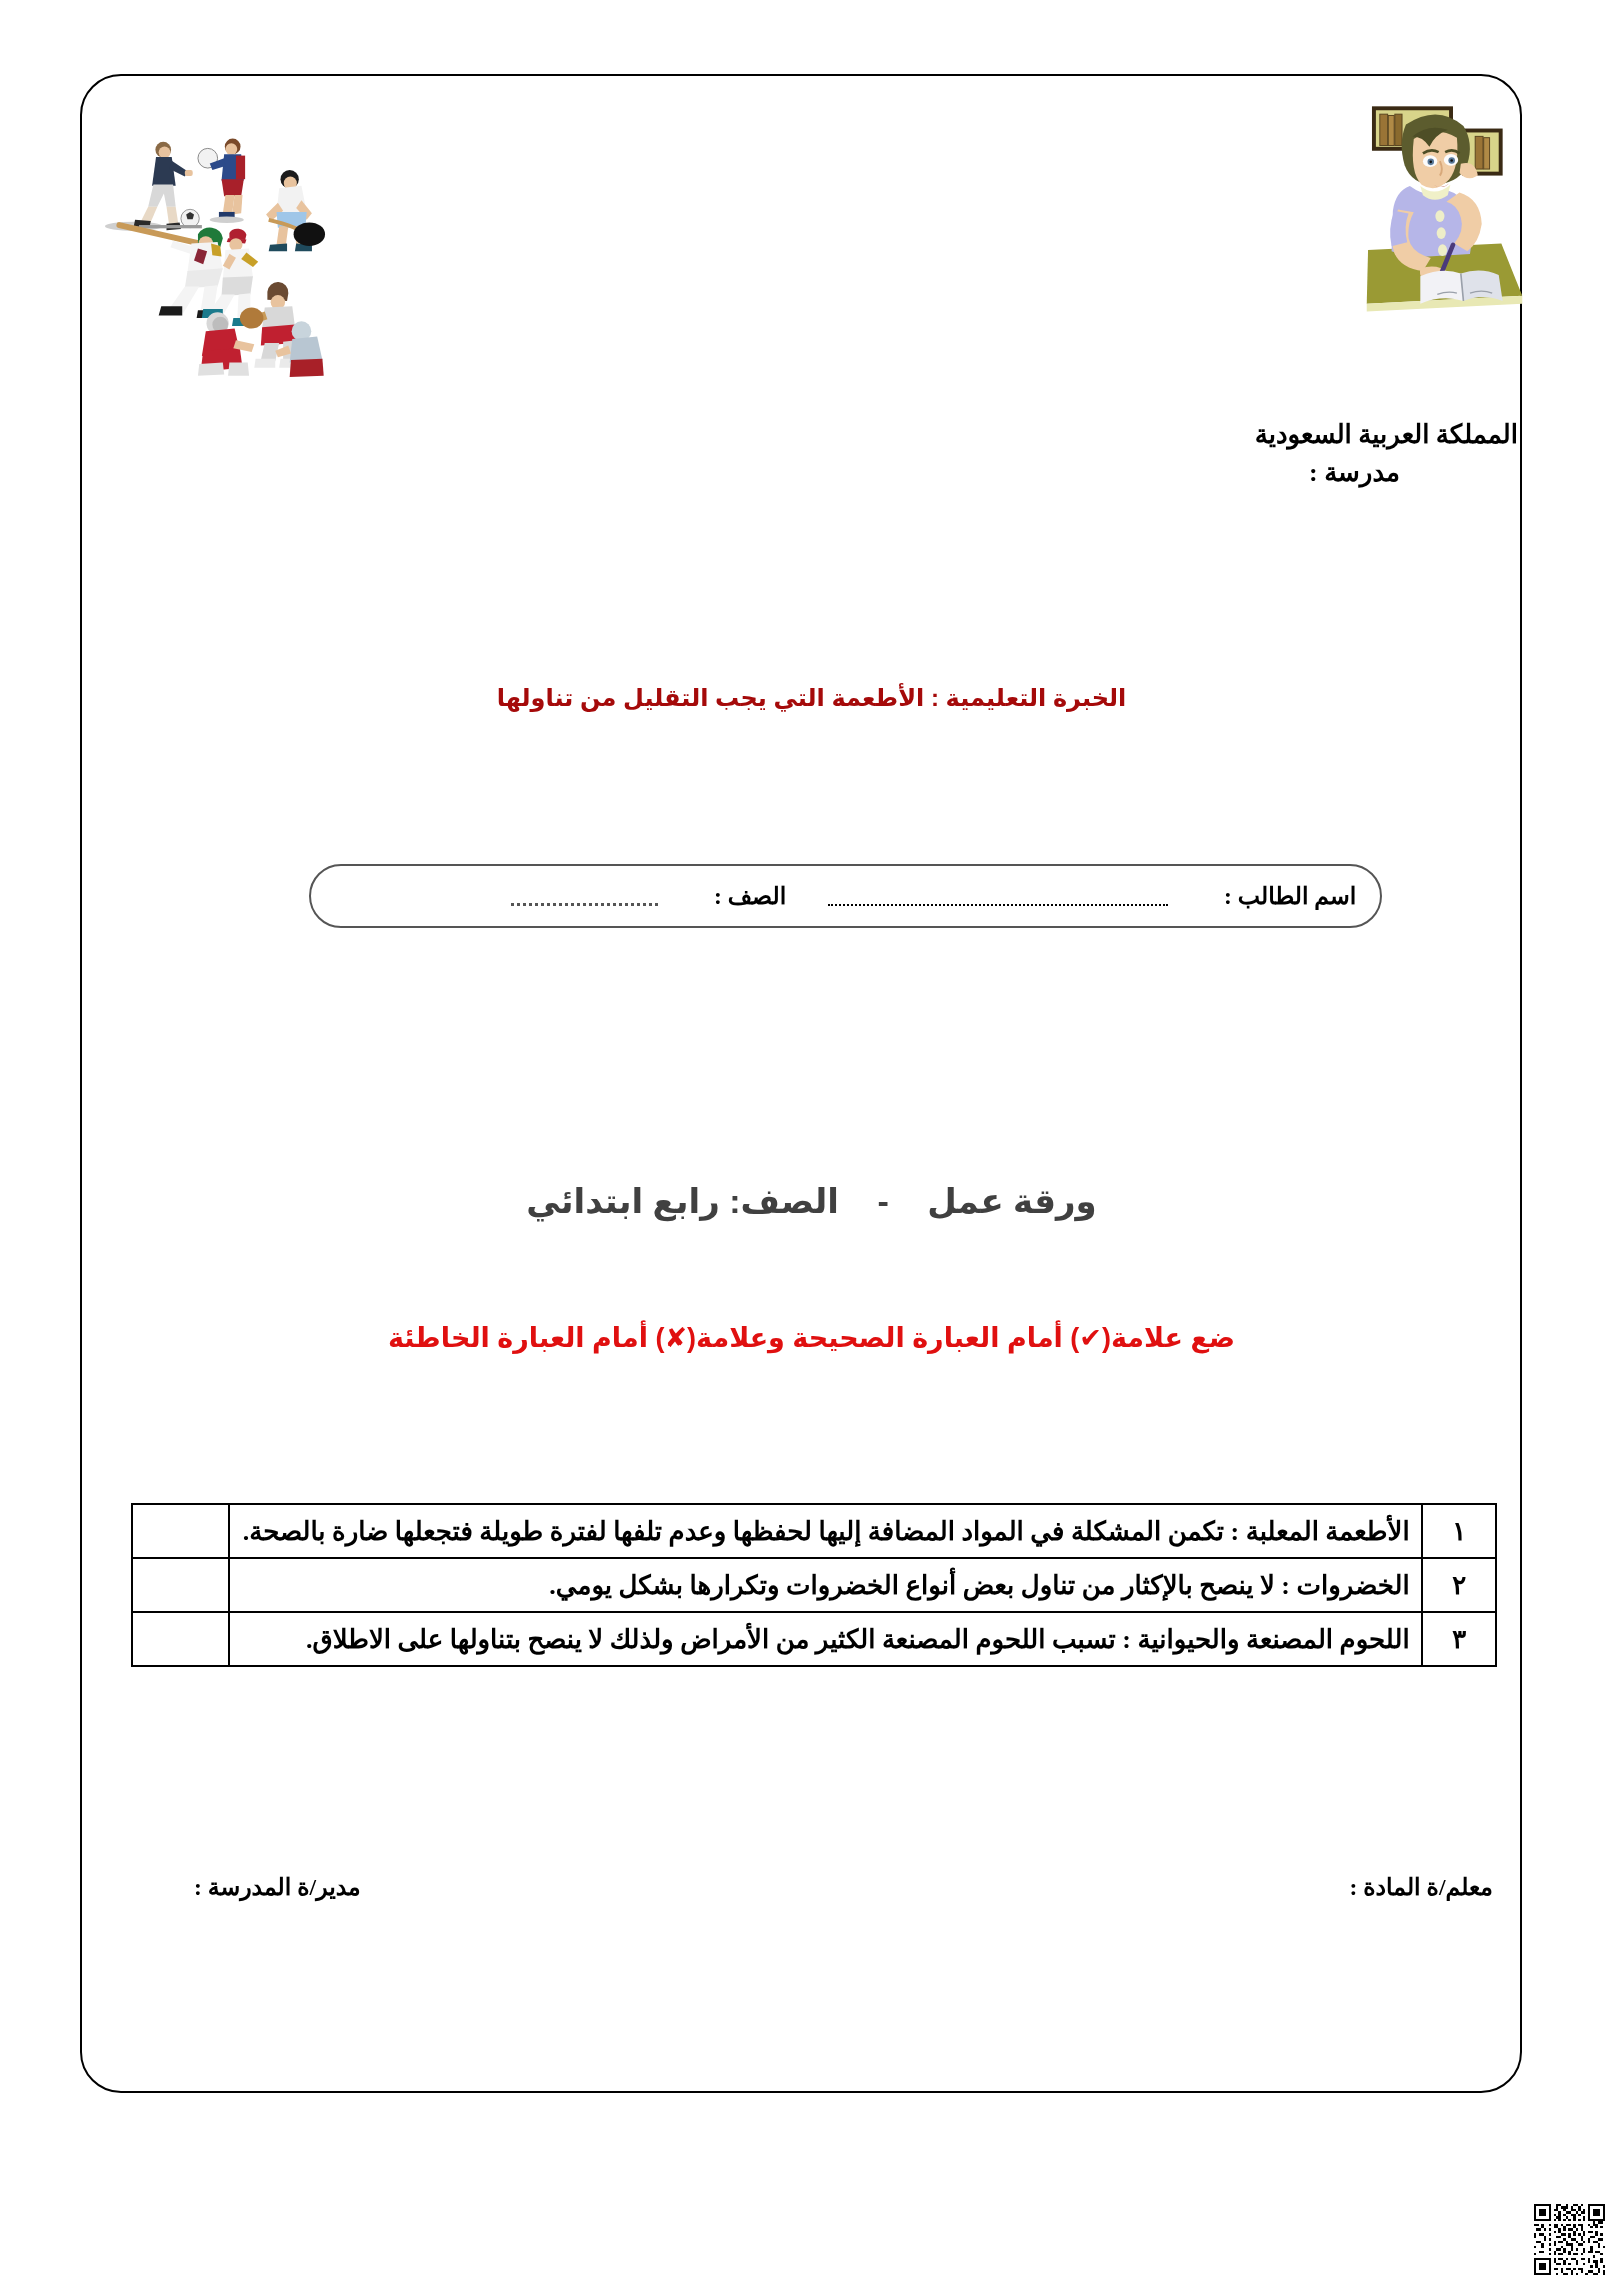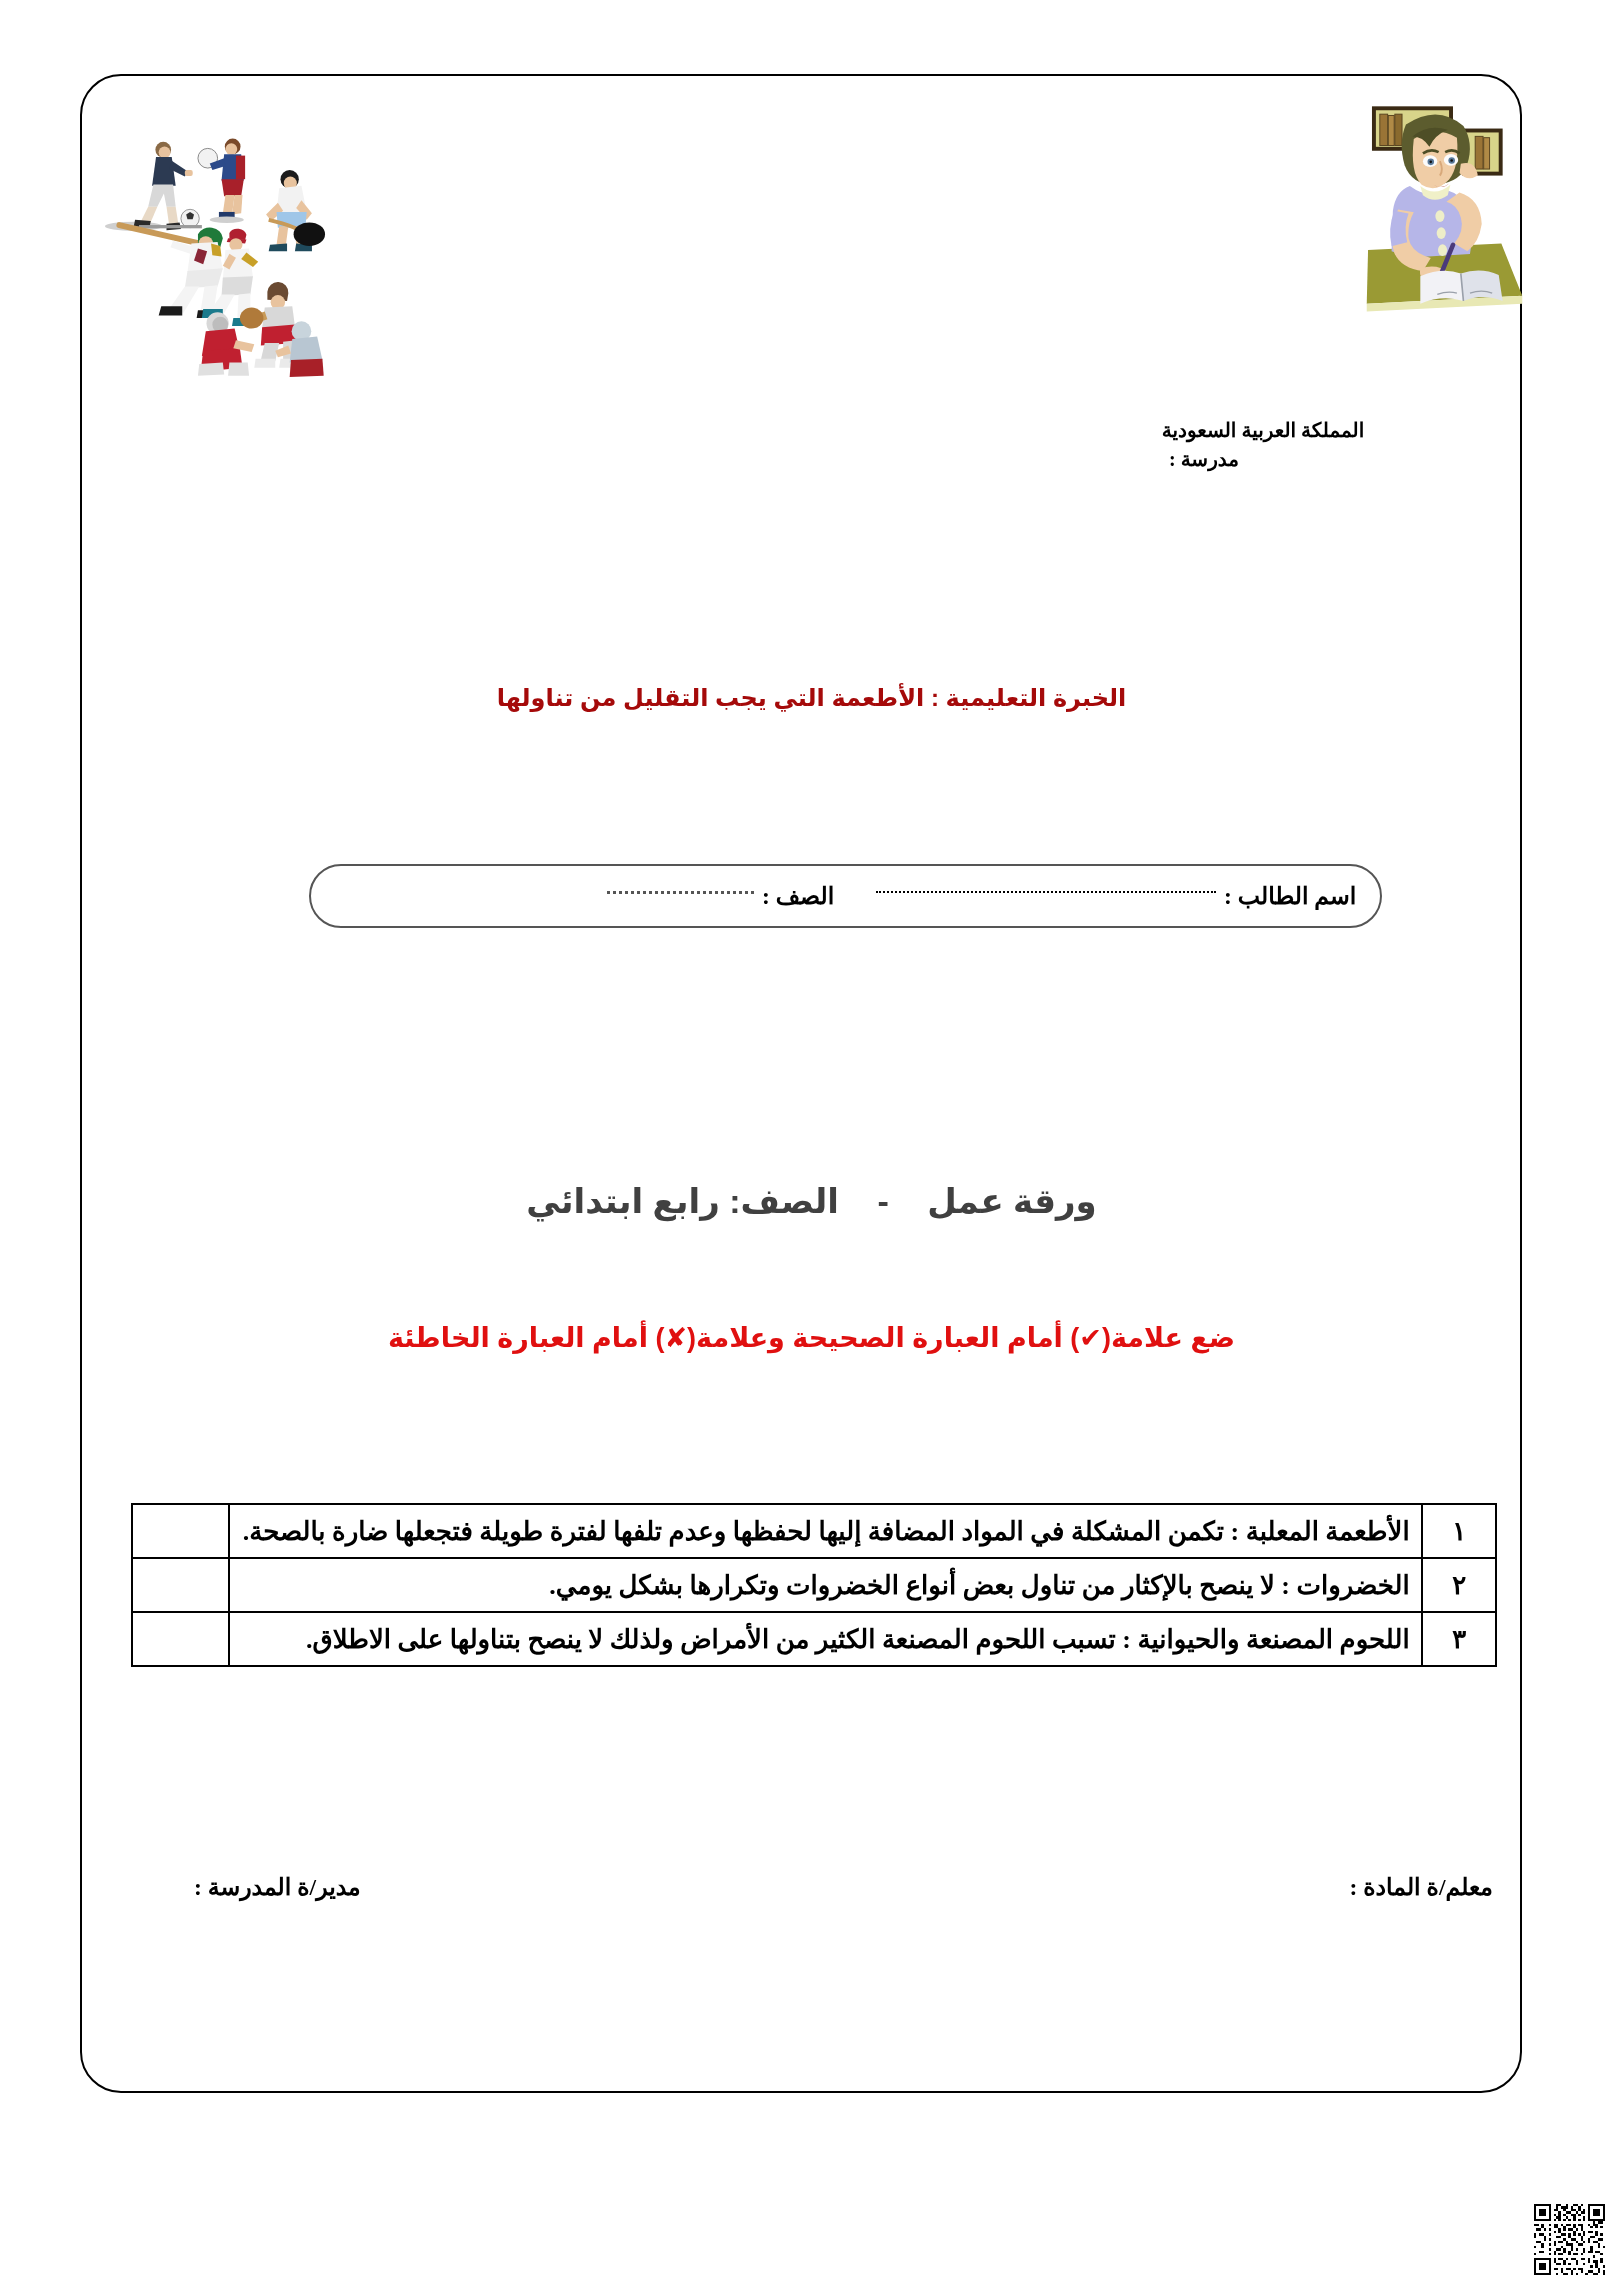--- a/index.html
+++ b/index.html
@@ -46,24 +46,24 @@
     height: 232px;
   }
   #student-clipart svg { display:block; width:100%; height:100%; }
 
   
   #header-block {
     position: absolute;
     right: 105px;
     top: 416px;
     width: 510px;
-    text-align: center;
+    text-align: right;
     font-family: "Liberation Serif", "DejaVu Serif", serif;
     font-weight: bold;
-    font-size: 20px;
+    font-size: 26px;
     line-height: 1.45;
     color: #000000;
   }
   #header-block div { white-space: nowrap; }
   .hdr-l1 { padding-right: 0px; }
   .hdr-l2 { padding-right: 39px; }
   .hdr-l3 { padding-right: 118px; }
 
   
   #experience-title {
@@ -92,21 +92,21 @@
     display: flex;
     flex-direction: row;
     align-items: center;
     justify-content: flex-start;
     padding: 0 23.6px;
     font-family: "Liberation Serif", "DejaVu Serif", serif;
     font-weight: bold;
     font-size: 23.6px;
     color: #000000;
   }
-  .info-field { display: flex; align-items: center; white-space: nowrap; }
+  .info-field { display: flex; align-items: flex-end; white-space: nowrap; gap: 48px; }
   .info-label { }
   .dots-long {
     display: inline-block;
     width: 340px;
     border-bottom: 2.6px dotted #000000;
     margin: 0 7.9px;
     position: relative;
     top: -3.9px;
   }
   .dots-short {

